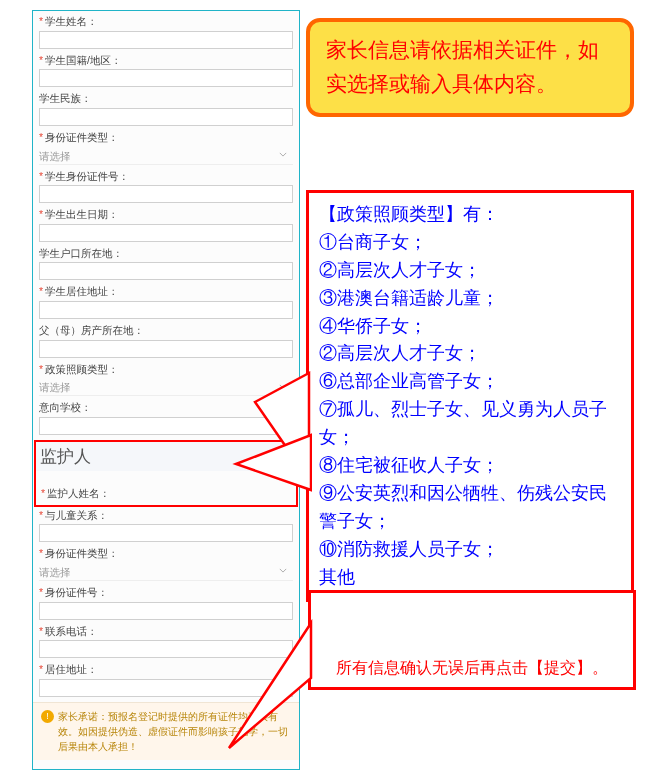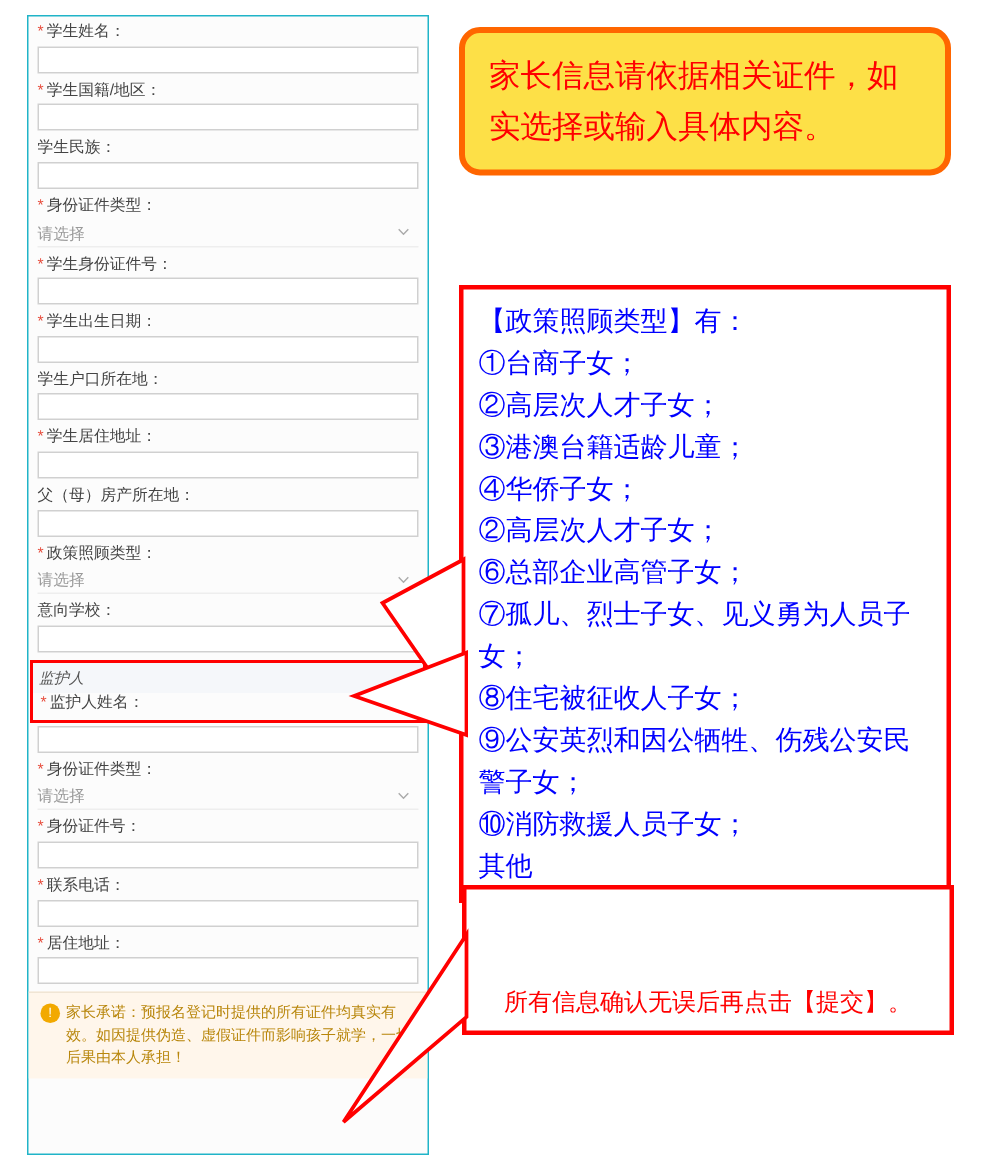--- a/index.html
+++ b/index.html
@@ -6,21 +6,21 @@
     body {
       font-family: "Microsoft YaHei", "SimSun", sans-serif;
       font-size: 12px;
       background: #fff;
       width: 656px;
       height: 779px;
       position: relative;
     }
     .phone-panel {
       position: absolute;
-      left: 18px;
+      left: 32px;
       top: 10px;
       width: 268px;
       height: 760px;
       border: 1px solid #20b4c8;
       background: #fcfcfc;
       overflow: hidden;
     }
     .form-area { padding: 4px 6px 0 6px; }
     .form-group { margin-bottom: 5px; }
     .form-label {
@@ -59,25 +59,24 @@
       height: 6px;
     }
     .chevron svg { display: block; }
     .guardian-highlight {
       border: 2px solid #ff0000;
       margin: 2px -5px;
       padding: 2px 5px;
     }
     .guardian-highlight .section-header-inline {
       background: #f5f7fa;
-      font-size: 10px;
+      font-size: 17px;
       color: #555;
       padding: 3px 4px;
-      margin: -2px -5px 0 -5px;
-      font-style: italic;
+      margin: -2px -5px 16px -5px;
     }
     .declaration {
       background: #fff6eb;
       border-top: 1px solid #f0e5d4;
       padding: 6px 8px;
       font-size: 10px;
       color: #b8860b;
       line-height: 1.5;
       display: flex;
       gap: 4px;
@@ -218,20 +217,21 @@
     </div>
 
     <div class="guardian-highlight">
       <div class="section-header-inline">监护人</div>
       <div class="form-group" style="margin-bottom:1px;">
         <label class="form-label"><span class="req">*</span><span>监护人姓名：</span></label>
       </div>
     </div>
 
     <div class="form-group">
+      <label class="form-label"><span class="req">*</span><span>与儿童关系：</span></label>
       <input class="form-input" style="">
     </div>
 
     <div class="form-group">
       <label class="form-label"><span class="req">*</span><span>身份证件类型：</span></label>
       <div class="select-inline">
         <span>请选择</span>
         <span class="chevron">
             <svg viewBox="0 0 10 6" width="8" height="5">
               <path d="M1 1 L5 5 L9 1" stroke="#aaa" stroke-width="1.2" fill="none"></path>

